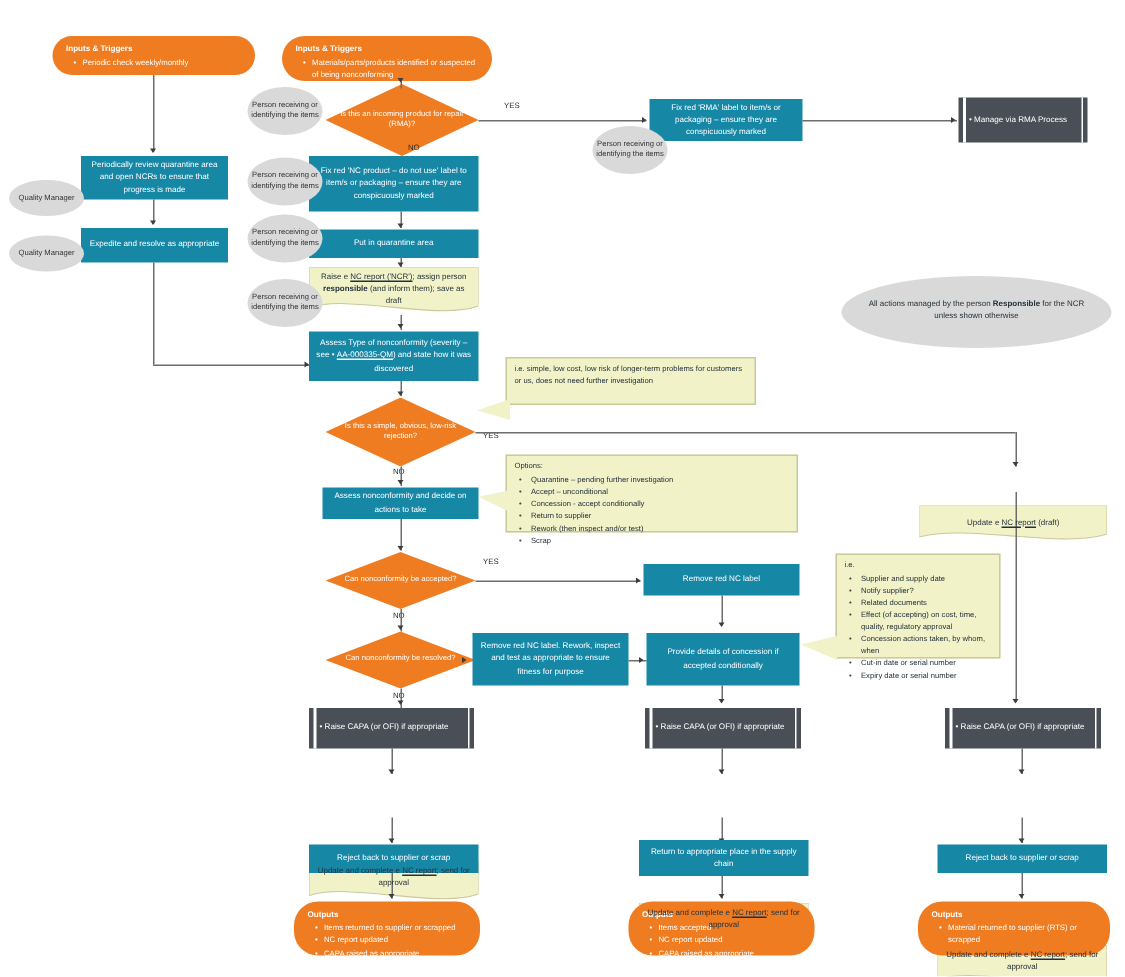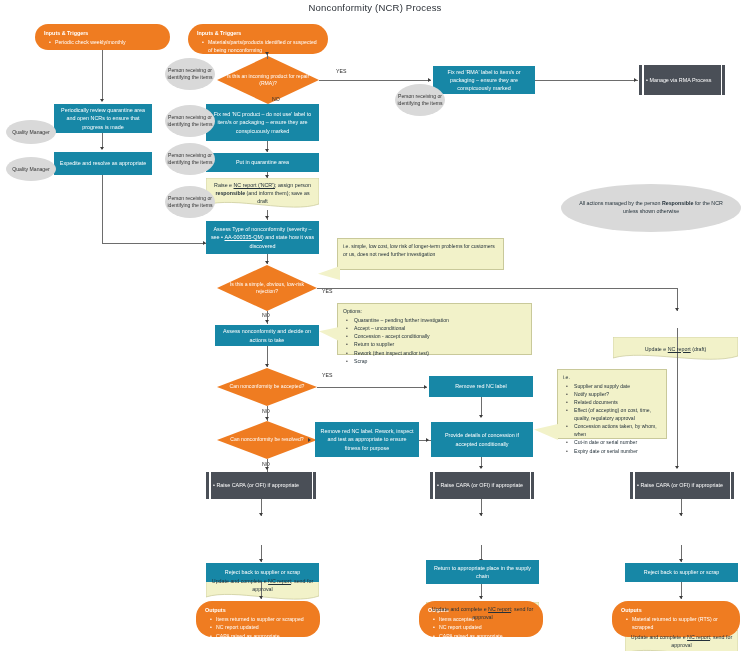--- a/index.html
+++ b/index.html
@@ -61,21 +61,20 @@
   .arw-d{border-left:2.4px solid transparent;border-right:2.4px solid transparent;border-top:3.4px solid #3d3d3d;}
   .arw-r{border-top:2.4px solid transparent;border-bottom:2.4px solid transparent;border-left:3.4px solid #3d3d3d;}
   .elabel{position:absolute;font-size:5.2px;color:#2b2b2b;}
   .pointer{position:absolute;background:#f2f2c9;}
 </style>
 </head>
 <body>
 
 <div id="canvas">
 
-  <div class="title">Nonconformity (NCR) Process</div>
 
   <div class="node term" style="left:35px;top:24px;width:135px;height:26px;">
     <b>Inputs &amp; Triggers</b>
     <ul>
         <li>Periodic check weekly/monthly</li>
       </ul>
   </div>
 
   <div class="node term" style="left:188px;top:24px;width:140px;height:30px;">
     <b>Inputs &amp; Triggers</b>

